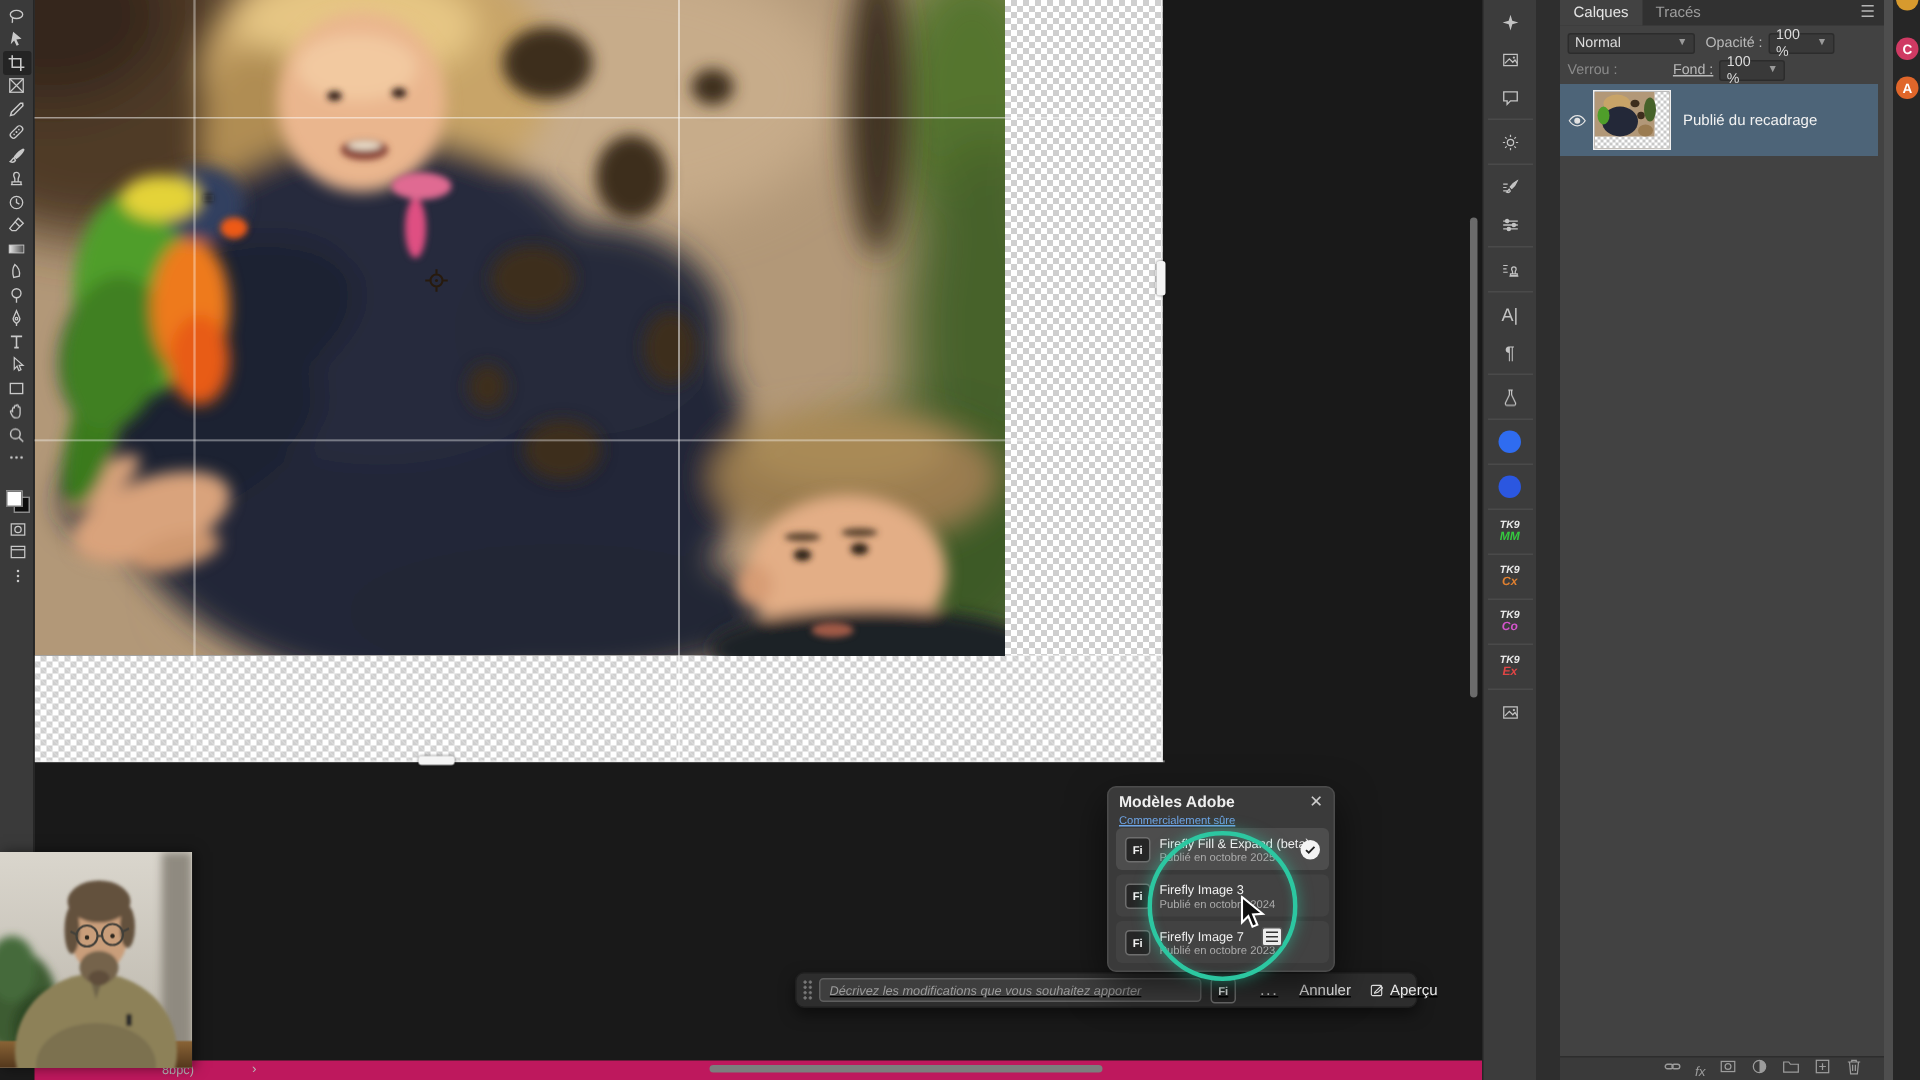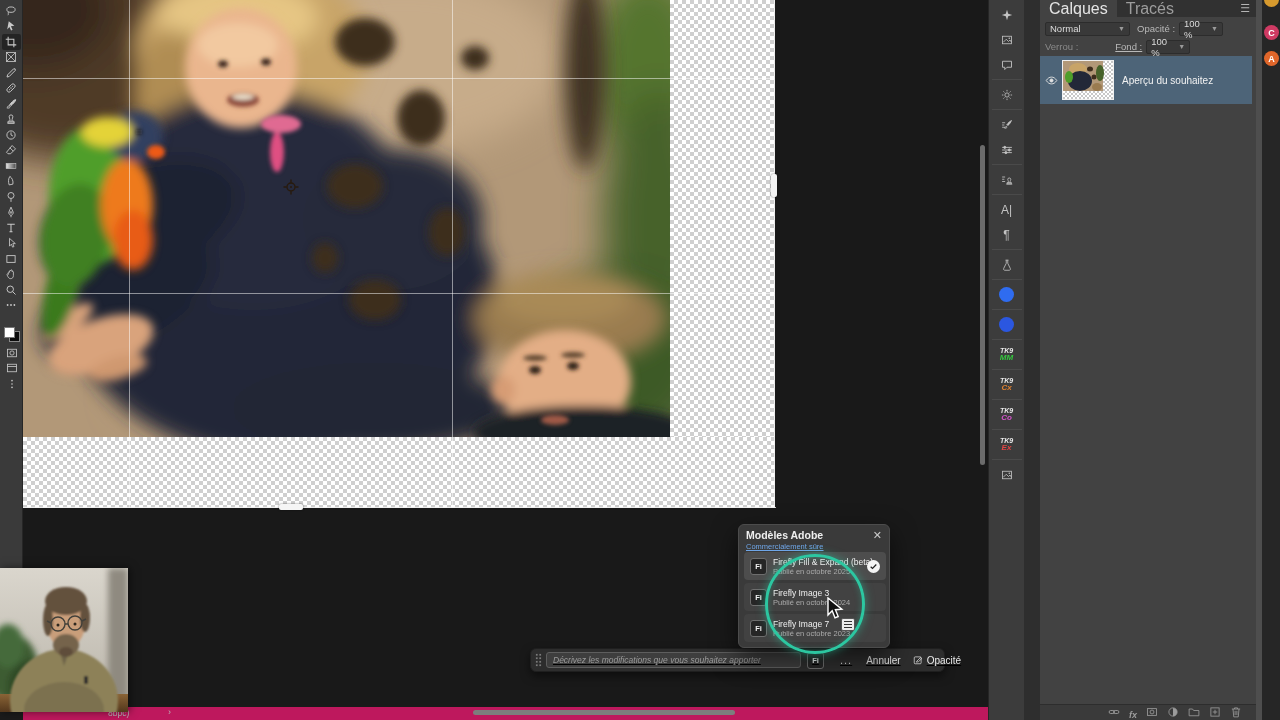--- a/index.html
+++ b/index.html
@@ -35,33 +35,33 @@
   .sicon.sep{border-top:1px solid #4a4a4a;margin-top:2px;padding-top:2px;}
   .sicon svg{width:14px;height:14px;}
   .sicon .glyph{font-size:12px;line-height:12px;color:#c3c3c3;}
   .sicon .dot{width:15px;height:15px;border-radius:50%;background:var(--c,#3b6ef5);}
   .tk-top{font-size:7px;font-weight:bold;font-style:italic;color:#e8e8e8;line-height:7px;}
   .tk-bottom{font-size:8px;font-weight:bold;font-style:italic;color:var(--c,#fff);line-height:8px;}
 
   
   .panel{left:1040px;top:0;width:216px;height:720px;background:#424242;z-index:30;}
   .panel-tabs{position:absolute;left:0;top:0;width:216px;height:17px;background:#313131;display:flex;align-items:stretch;}
-  .ptab{padding:0 9px;font-size:16px;color:#9d9d9d;display:flex;align-items:center;}
+  .ptab{padding:0 9px;font-size:10px;color:#9d9d9d;display:flex;align-items:center;}
   .ptab.active{background:#424242;color:#e4e4e4;}
   .panel-menu{position:absolute;right:6px;top:3px;color:#b5b5b5;font-size:11px;line-height:11px;}
   .ctl-row{position:absolute;left:0;width:216px;height:17px;display:flex;align-items:center;font-size:9.5px;color:#b9b9b9;}
   .dd{background:#393939;border:1px solid #2c2c2c;border-radius:2px;color:#dcdcdc;display:flex;align-items:center;justify-content:space-between;padding:0 4px;height:14px;box-sizing:border-box;}
   .chev{color:#9a9a9a;font-size:7px;margin-left:3px;}
   .lockicons{display:flex;gap:5px;align-items:center;color:#b3b3b3;}
   .layer-row{position:absolute;left:0;top:56px;width:212px;height:48px;background:#4d6478;display:flex;align-items:center;z-index:2;}
   .eye{width:22px;display:flex;justify-content:center;color:#e2e2e2;}
   .eye svg{width:13px;height:13px;}
   .thumb{width:50px;height:38px;border:1px solid #f0f0f0;background:#888;margin-right:8px;}
   .layer-label{font-size:10px;color:#f2f2f2;}
-  .panel-footer{position:absolute;left:0;top:704px;width:216px;height:16px;background:#3a3a3a;border-top:1px solid #2d2d2d;display:flex;align-items:center;justify-content:flex-end;gap:9px;padding-right:14px;box-sizing:border-box;color:#9c9c9c;font-weight:bold;}
+  .panel-footer{position:absolute;left:0;top:704px;width:216px;height:16px;background:#3a3a3a;border-top:1px solid #2d2d2d;display:flex;align-items:center;justify-content:flex-end;gap:9px;padding-right:14px;box-sizing:border-box;color:#9c9c9c;}
   .panel-footer svg{width:11px;height:11px;}
   .fx{font-size:9px;font-style:italic;color:#9c9c9c;}
   .pscroll{left:1256px;top:0;width:6px;height:720px;background:#4e4e4e;z-index:30;}
   .edge{left:1262px;top:0;width:18px;height:720px;background:#262626;z-index:31;}
   .badge{position:absolute;left:2px;width:15px;height:15px;border-radius:50%;background:var(--c,#d13c5f);color:#fff;font-size:9px;font-weight:bold;display:flex;align-items:center;justify-content:center;}
 
   
   .popup{left:738px;top:524px;width:152px;height:124px;background:#3a3a3a;border:1px solid #4c4c4c;border-radius:6px;box-shadow:0 10px 26px rgba(0,0,0,.6);z-index:50;box-sizing:border-box;}
   .popup-title{position:absolute;left:7px;top:4px;font-size:10.5px;font-weight:bold;color:#efefef;}
   .popup-link{position:absolute;left:7px;top:17px;font-size:7.5px;color:#6fa6e8;text-decoration:underline;}
@@ -806,21 +806,21 @@
           <rect y="30" width="50" height="8" fill="url(#thchk)"></rect>
           <ellipse cx="15" cy="8" rx="9" ry="6" fill="#c8a468"></ellipse>
           <ellipse cx="17" cy="20" rx="12" ry="10" fill="#232838"></ellipse>
           <ellipse cx="6" cy="16" rx="4" ry="6" fill="#4f9e2a"></ellipse>
           <ellipse cx="27" cy="8" rx="3" ry="2.5" fill="#3d2d1d"></ellipse>
           <ellipse cx="31" cy="16" rx="2.5" ry="2.5" fill="#3d2d1d"></ellipse>
           <ellipse cx="34" cy="26" rx="5" ry="4" fill="#9a7b50"></ellipse>
           <ellipse cx="37" cy="12" rx="4" ry="8" fill="#46622a"></ellipse>
         </svg>
       </div>
-      <span class="layer-label">Aperçu du souhaitez</span>
+      <span class="layer-label">Publié du recadrage</span>
     </div>
 
     <div class="panel-footer">
 
     <span>
           <span style="display: inline-block; width: 12px; height: 12px;"><svg style="width:100%;height:100%;display:block">
               <use href="#ic-link"></use>
             </svg></span>
           
         </span>
@@ -888,21 +888,21 @@
         <span>Fi</span>
       </span>
     <span class="tb-more">...</span>
     <span class="tb-btn">
         <span>Annuler</span>
       </span>
     <span class="tb-btn">
       <svg>
           <use href="#ic-generate"></use>
         </svg>
-      <span>Opacité</span>
+      <span>Aperçu</span>
     </span>
   </div>
 
   <div class="abs popup">
     <div class="popup-title">Modèles Adobe</div>
     <div class="popup-link">Commercialement sûre</div>
     <div class="popup-close">✕</div>
     <div class="model-list">
 
     <div class="model-item selected">

